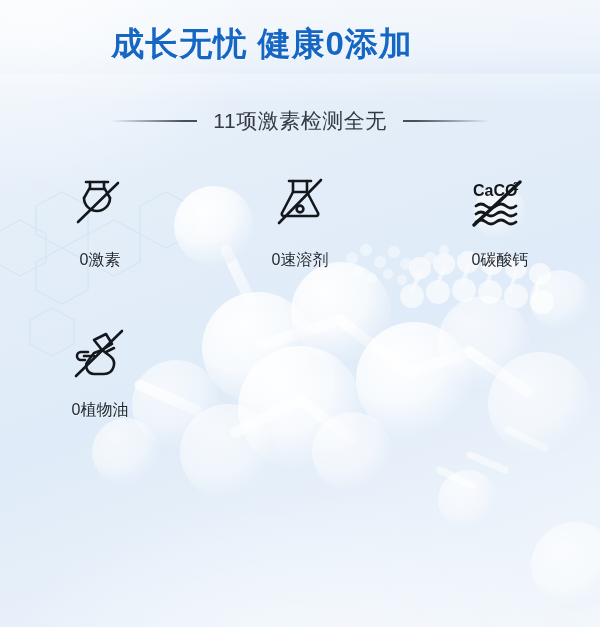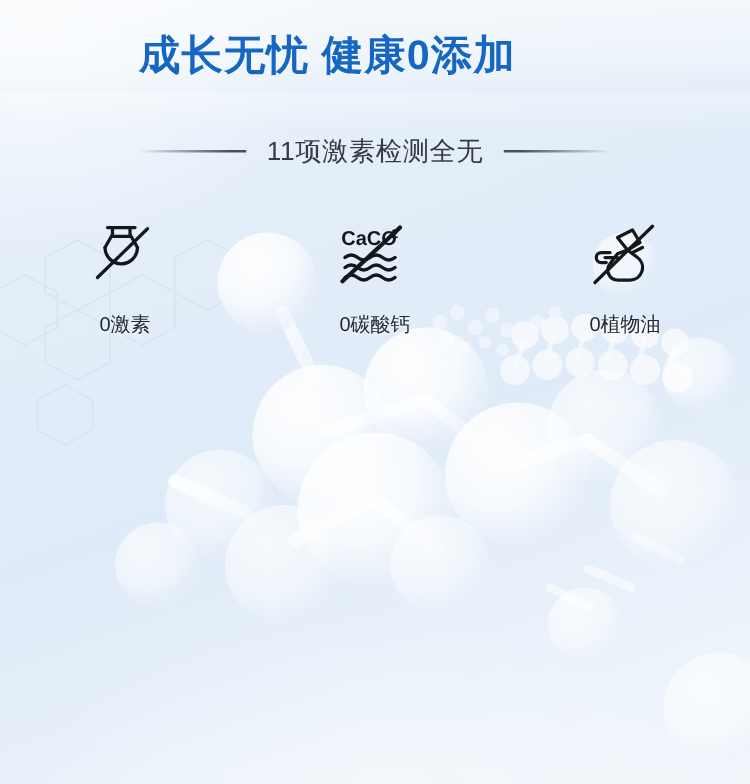--- a/index.html
+++ b/index.html
@@ -200,20 +200,32 @@
           <path d="M40 14 v5 a2 2 0 0 0 .4 1.2 L46 30"></path>
           <path d="M20 30 a13 13 0 1 0 26 0"></path>
           <path d="M26 21 h14"></path>
           <path d="M14 54 L54 15"></path>
         </svg>
       </div>
       <div class="cell-label">0激素</div>
     </div>
 
 
+    <div class="cell">
+      <div class="icon-box">
+        <svg viewBox="0 0 72 72" fill="none" stroke="#14181d" stroke-width="2.6" stroke-linecap="round" stroke-linejoin="round">
+          <path d="M25 13 h22"></path>
+          <path d="M29 13 v11 L18 45 a2 2 0 0 0 1.8 3 h32.4 a2 2 0 0 0 1.8 -3 L43 24 V13"></path>
+          <path d="M29 24 h14"></path>
+          <circle cx="36" cy="41" r="3.4"></circle>
+          <path d="M15 55 L57 12"></path>
+        </svg>
+      </div>
+      <div class="cell-label">0速溶剂</div>
+    </div>
 
 
     <div class="cell">
       <div class="icon-box">
         <svg viewBox="0 0 72 72" fill="none" stroke="#14181d" stroke-width="2.6" stroke-linecap="round" stroke-linejoin="round">
           <text x="9" y="28" font-family="Liberation Sans, sans-serif" font-size="16" font-weight="bold" fill="#14181d" stroke="none">CaCO</text>
           <text x="49" y="22" font-family="Liberation Sans, sans-serif" font-size="10" font-weight="bold" fill="#14181d" stroke="none">2</text>
           <path d="M12 38 q5 -4 10 0 t10 0 t10 0 t10 0" stroke-width="2.8"></path>
           <path d="M12 46 q5 -4 10 0 t10 0 t10 0 t10 0" stroke-width="2.8"></path>
           <path d="M12 54 q5 -4 10 0 t10 0 t10 0 t10 0" stroke-width="2.8"></path>

